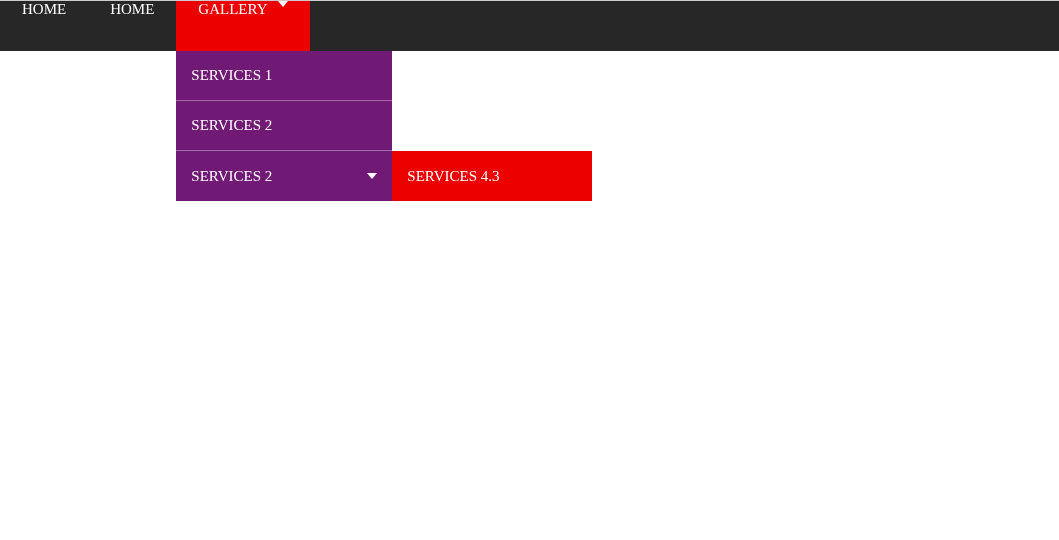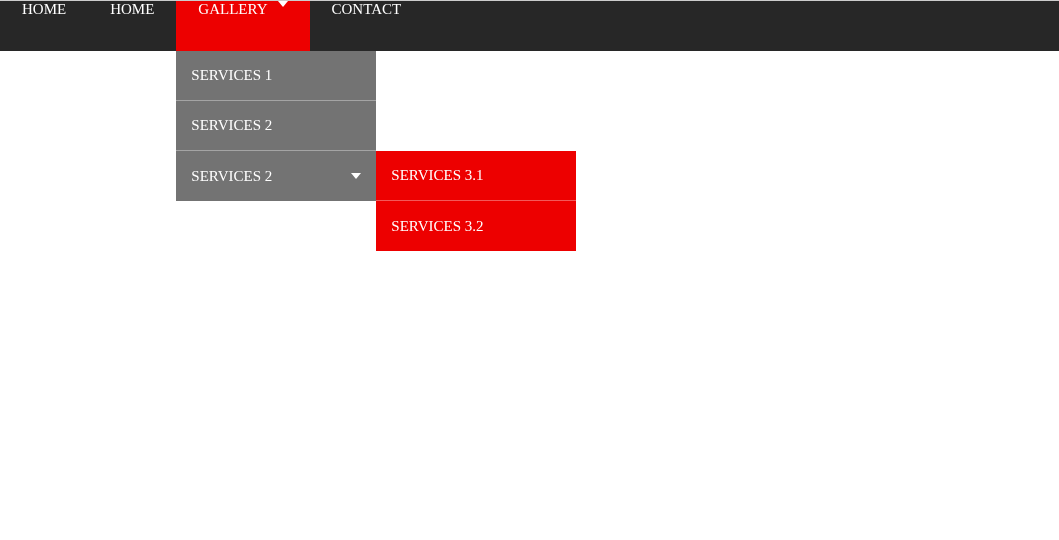--- a/index.html
+++ b/index.html
@@ -38,22 +38,22 @@
       margin-left: 10px;
       display: inline-block;
     }
     .caret svg {
       display: block;
     }
     .dropdown {
       position: absolute;
       top: 100%;
       left: 0;
-      width: 200px;
-      background: #737373;
+      width: 216px;
+      background: #701a75;
     }
     .dropdown-item {
       position: relative;
       display: flex;
       align-items: center;
       justify-content: space-between;
       height: 50px;
       padding: 0 15px;
       color: #fff;
       font-size: 15px;
@@ -108,25 +108,19 @@
       <div class="dropdown-item">
         <span>SERVICES 2</span>
         <span class="caret">
           <svg width="10" height="6" viewBox="0 0 10 6">
               <polygon points="0,0 10,0 5,6" fill="#fff"></polygon>
             </svg>
         </span>
 
         <div class="sub-dropdown">
           <div class="dropdown-item">
-            <span>SERVICES 3.1</span>
-          </div>
-          <div class="dropdown-item">
-            <span>SERVICES 3.2</span>
+            <span>SERVICES 4.3</span>
           </div>
         </div>
       </div>
     </div>
   </div>
-  <div class="nav-item">
-    <span>CONTACT</span>
-  </div>
 </nav>
 
 </body></html>

